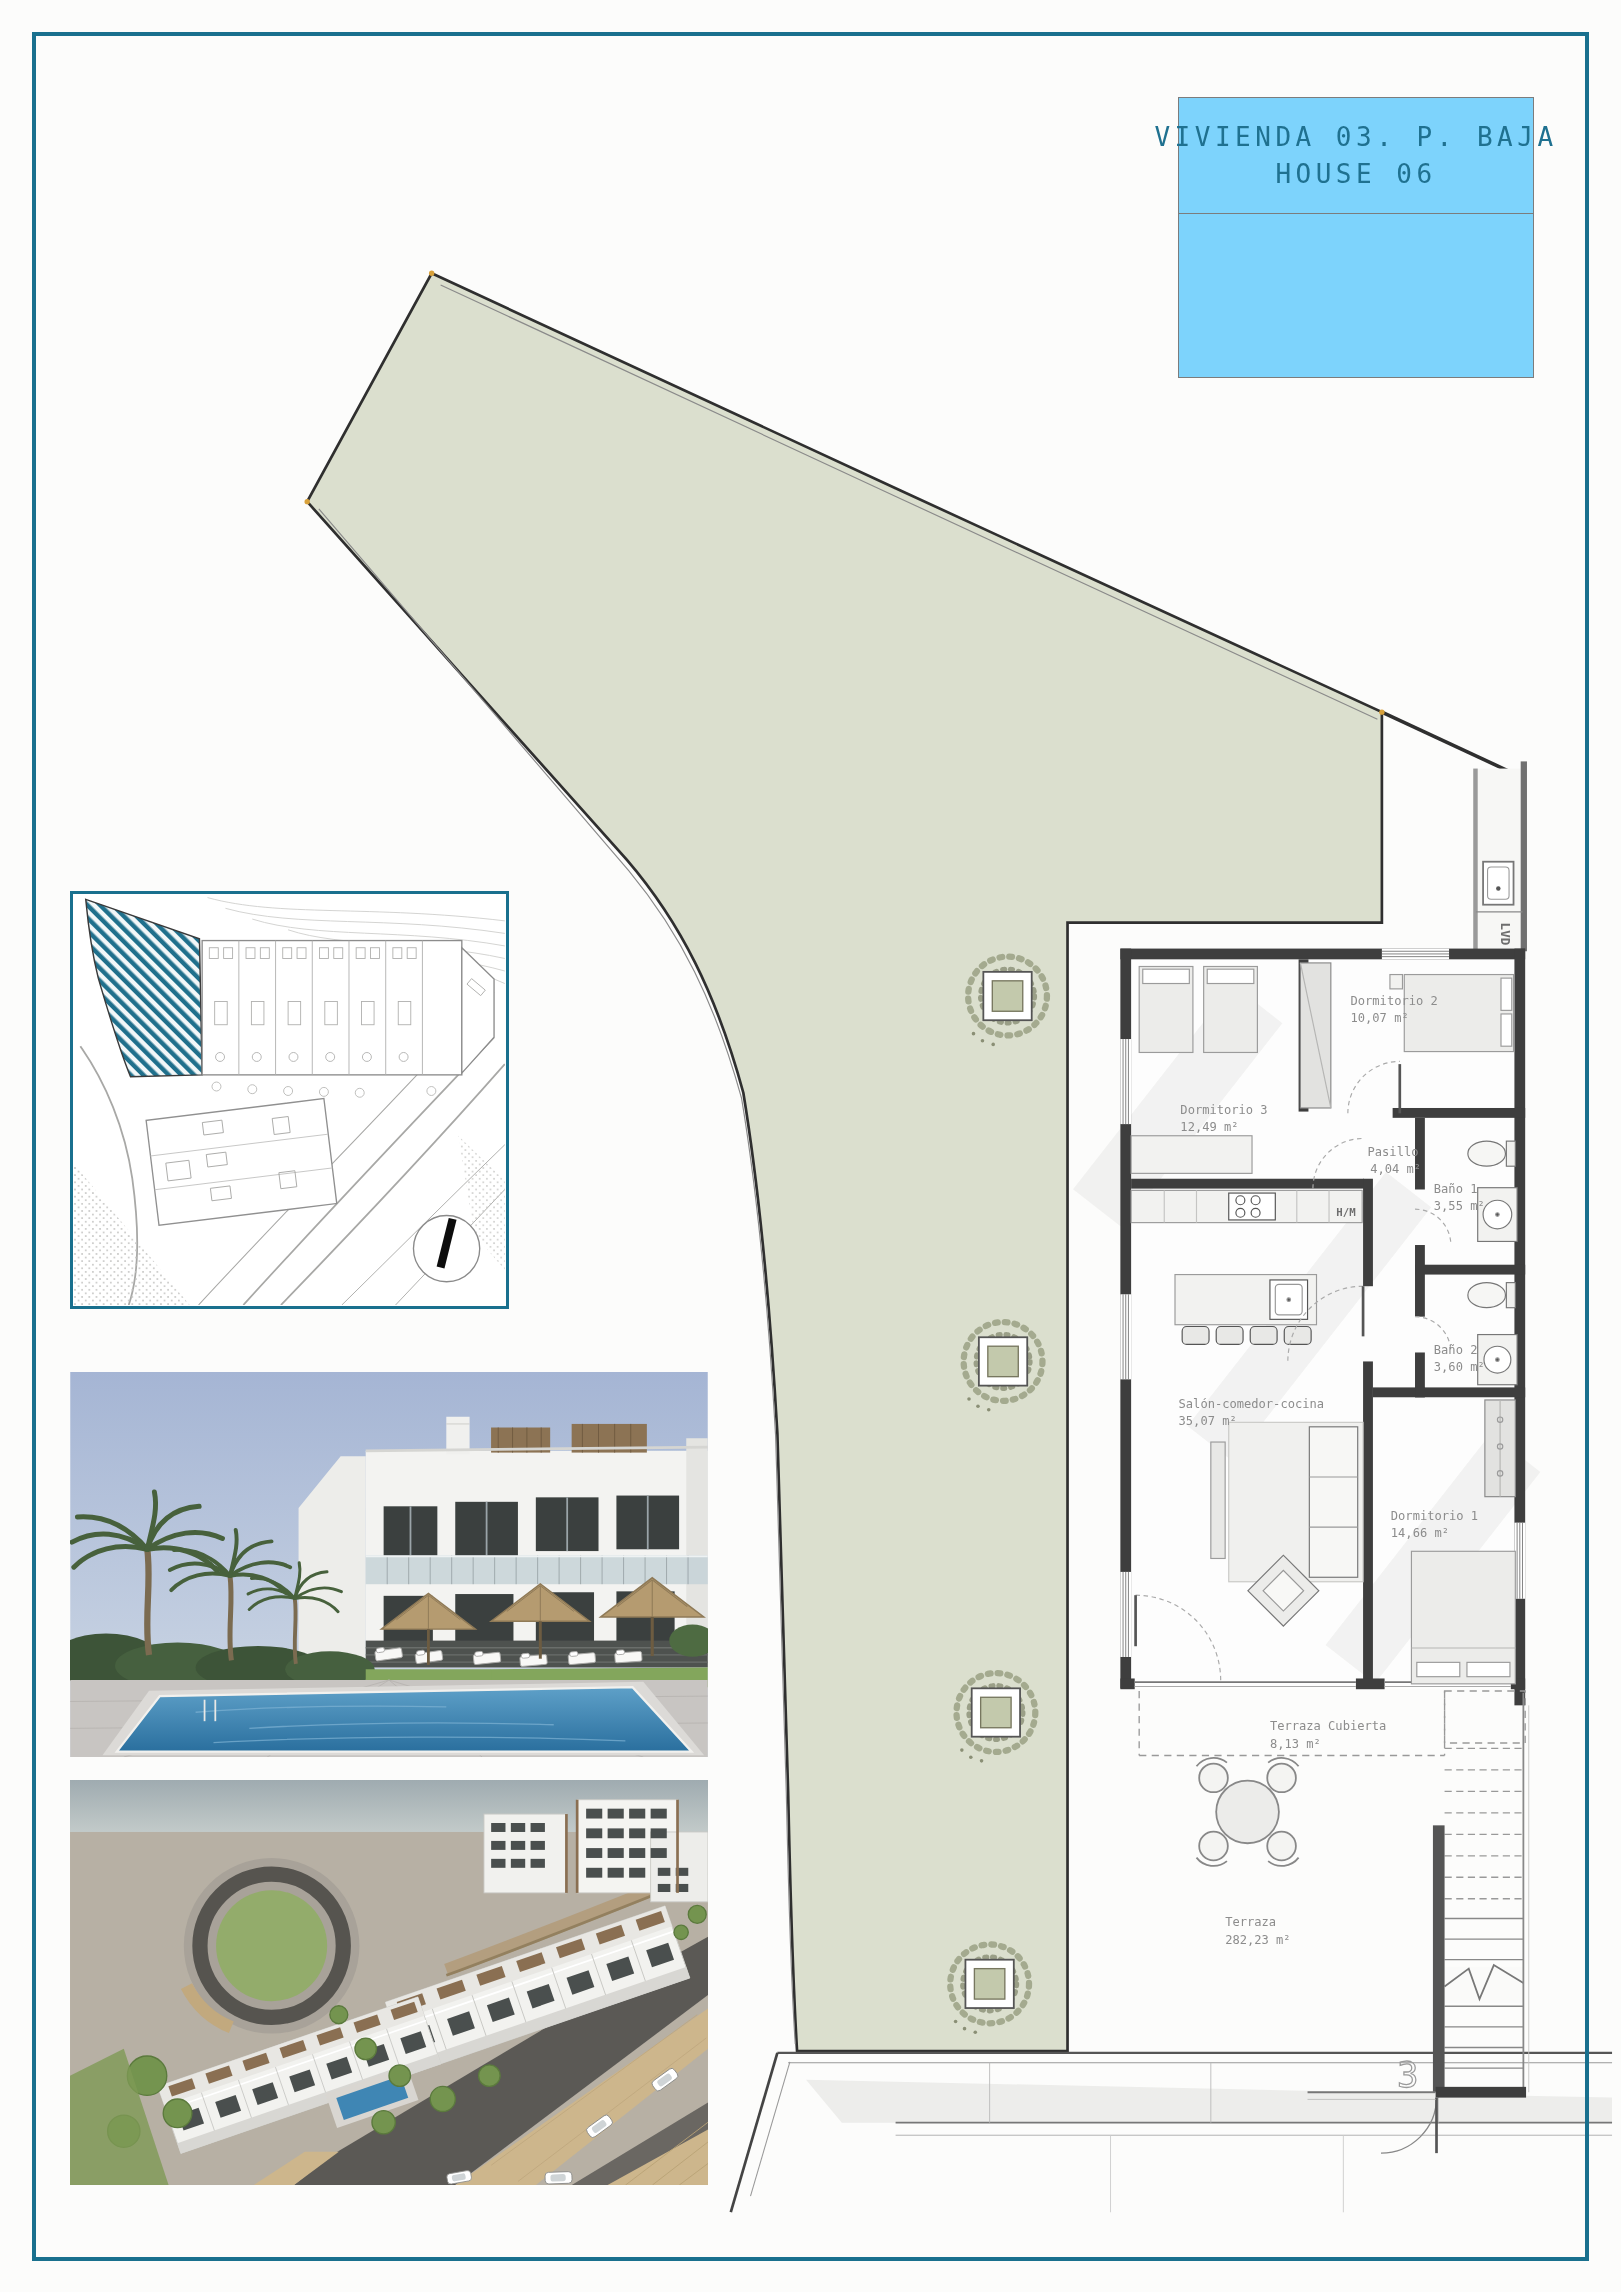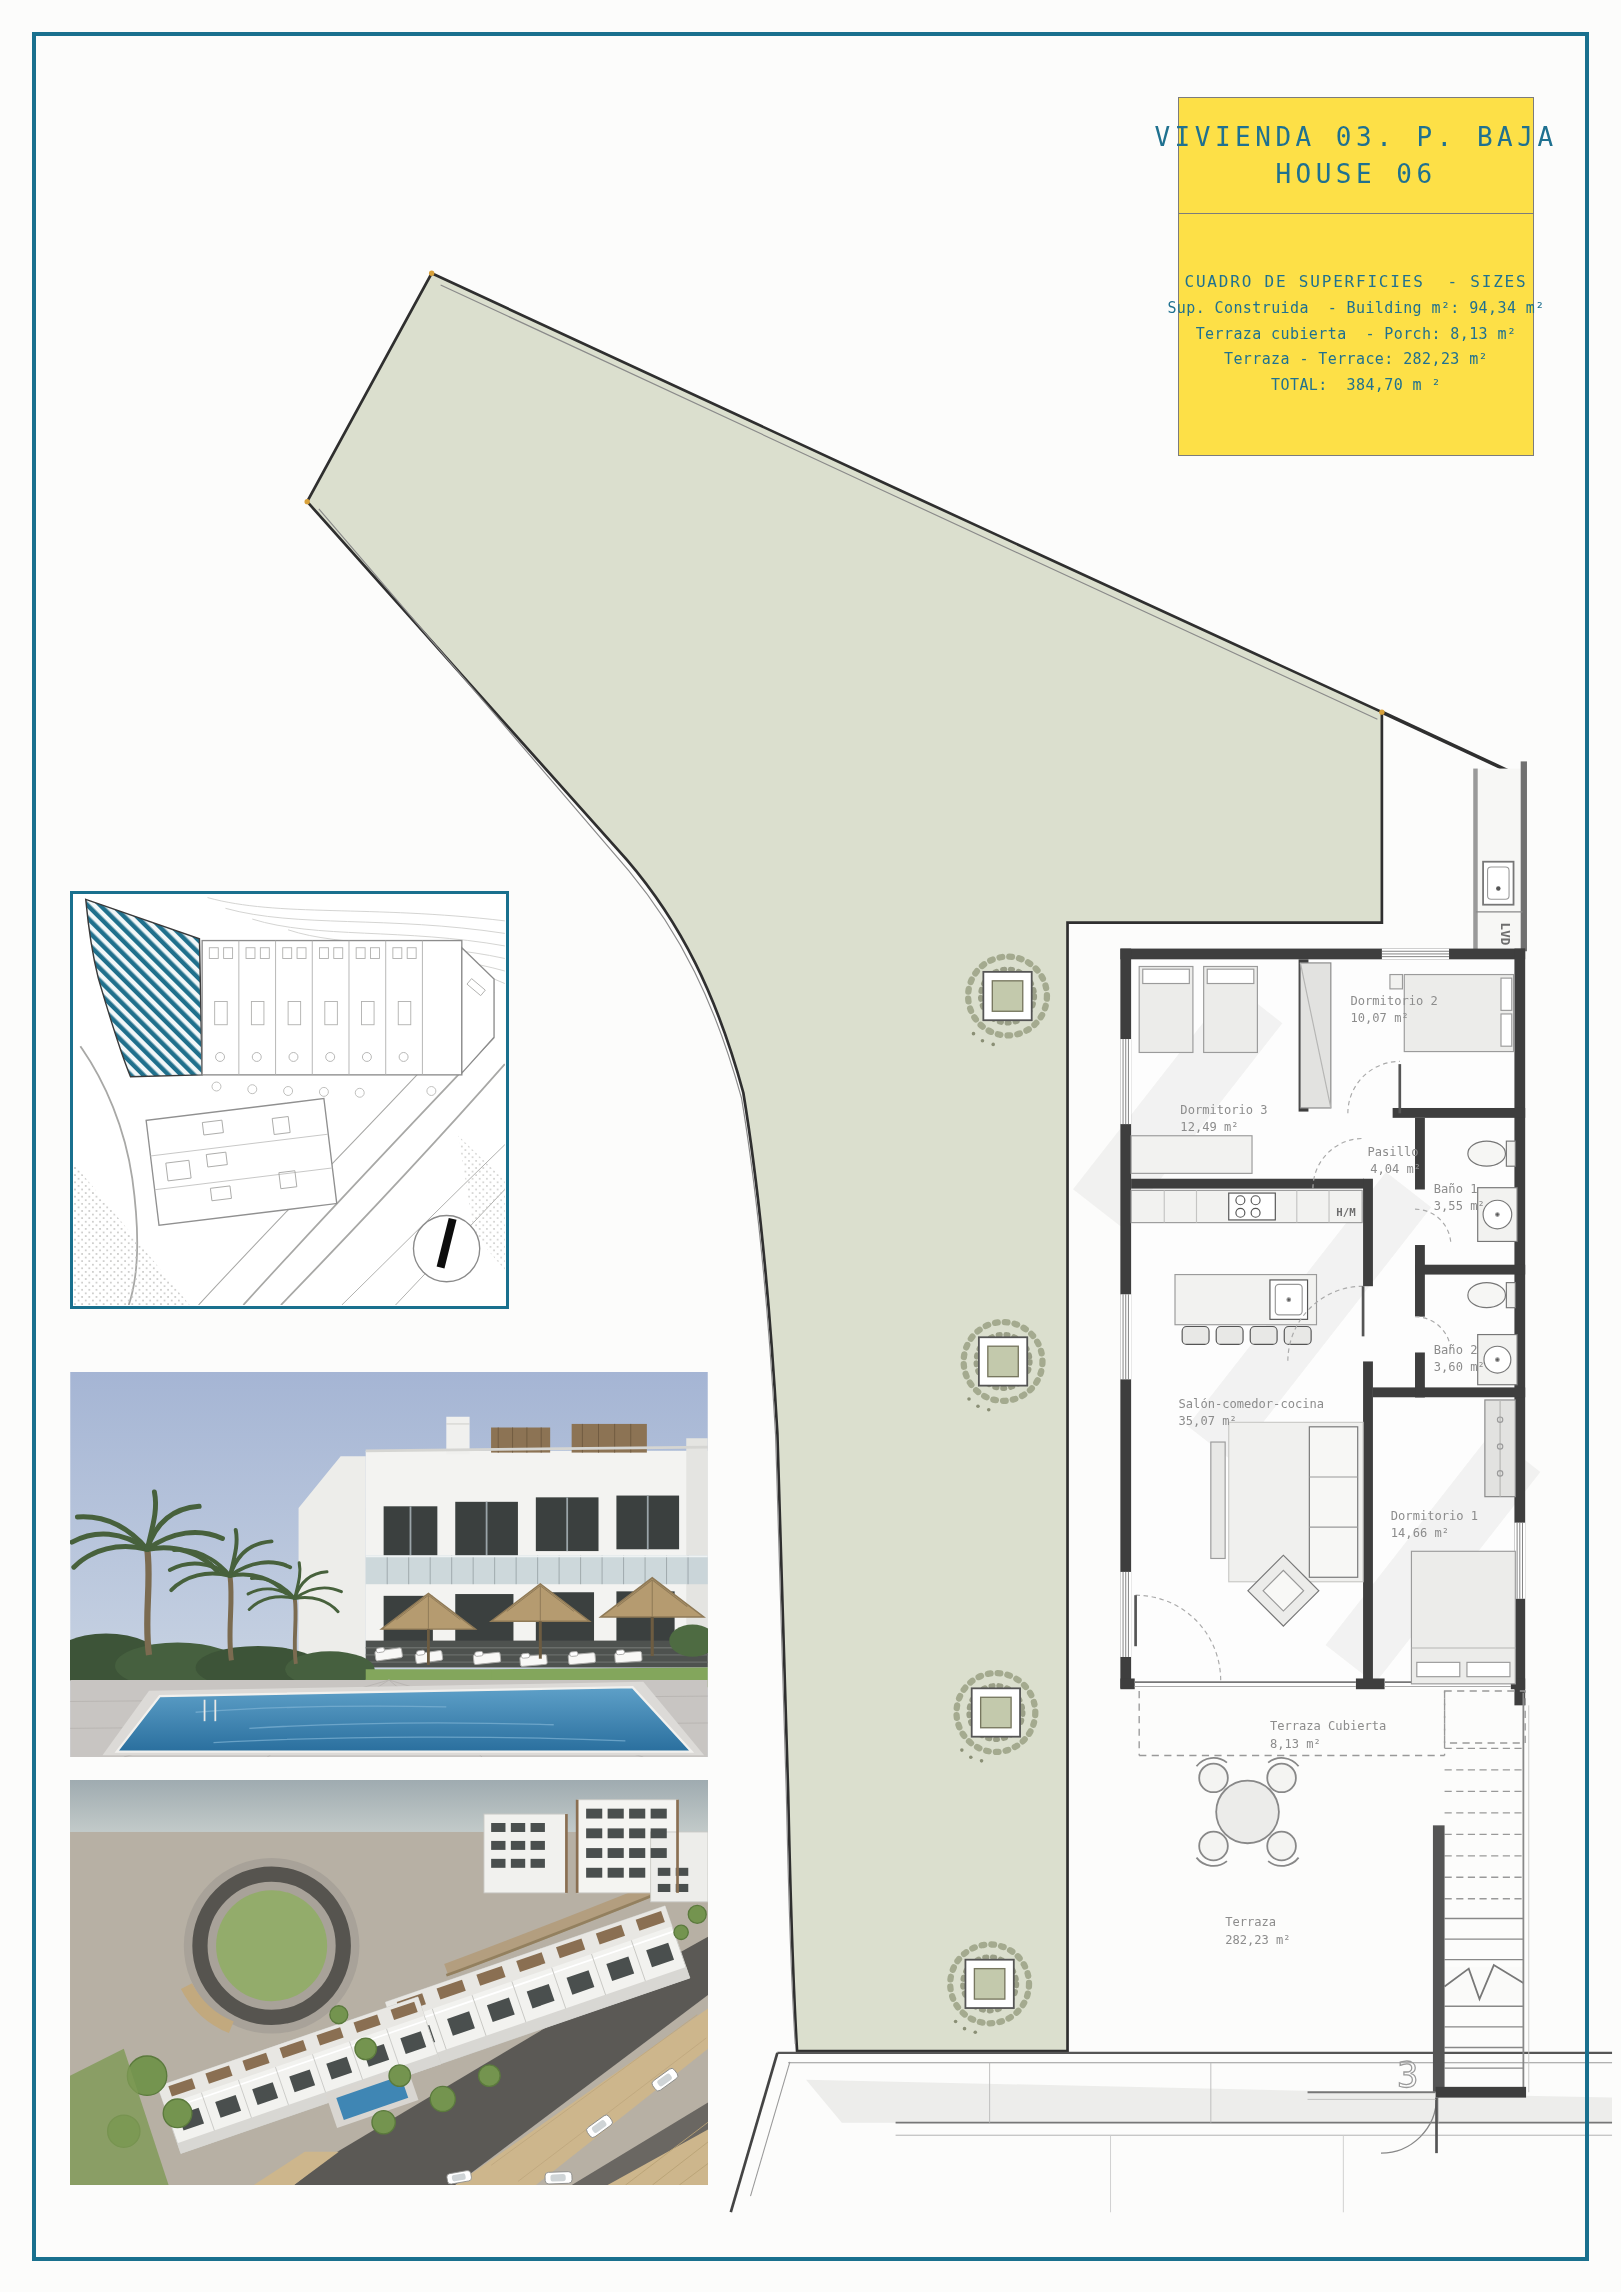--- a/index.html
+++ b/index.html
@@ -2,22 +2,22 @@
 <html style="font-size:14.3px"><head>
 <meta charset="utf-8">
 <style>
   html,body{margin:0;padding:0;background:#ffffff;}
   .sheet{position:relative;width:1621px;height:2293px;background:#fcfcfb;overflow:hidden;
          font-family:"DejaVu Sans Mono", monospace;}
   .sheet-border{position:absolute;left:32px;top:32px;right:32px;bottom:32px;
                 border:4.5px solid #19708e;pointer-events:none;}
   .layer{position:absolute;left:0;top:0;}
   
-  .title-box{position:absolute;left:1178px;top:97px;width:356px;height:359px;
-             border:1.8px solid #7c7c7c;background:#fde047;box-sizing:border-box;
+  .title-box{position:absolute;left:1178px;top:97px;width:356px;height:281px;
+             border:1.8px solid #7c7c7c;background:#7dd3fc;box-sizing:border-box;
              display:flex;flex-direction:column;}
   .tb-top{height:115px;border-bottom:1.8px solid #7c7c7c;display:flex;flex-direction:column;
           align-items:center;justify-content:center;gap:7.2px;}
   .tb-title{color:#1f7190;font-size:26px;letter-spacing:4.5px;white-space:pre;}
   .tb-bottom{flex:1;display:flex;flex-direction:column;align-items:center;justify-content:center;
              gap:2.7px;padding:5.4px 3.6px;}
   .tb-head{color:#1f7190;font-size:16px;letter-spacing:1.8px;white-space:pre;margin-bottom:3.6px;}
   .tb-line{color:#1f7190;font-size:15px;letter-spacing:0.4px;white-space:pre;line-height:23px;}
   
   .site-inset{position:absolute;left:70px;top:891px;width:439px;height:418px;
@@ -344,27 +344,20 @@
       <text x="1560" y="2330" font-size="40" fill="none" stroke="#9a9a9a" stroke-width="1.4">3</text>
     </g>
   </svg>
 
   <div class="sheet-border"></div>
 
   <div class="title-box">
     <div class="tb-top">
       <div class="tb-title">VIVIENDA 03. P. BAJA</div>
       <div class="tb-title">HOUSE 06</div>
-    </div>
-    <div class="tb-bottom">
-      <div class="tb-head">CUADRO DE SUPERFICIES  - SIZES</div>
-      <div class="tb-line">Sup. Construida  - Building m²: 94,34 m²</div>
-      <div class="tb-line">Terraza cubierta  - Porch: 8,13 m²</div>
-      <div class="tb-line">Terraza - Terrace: 282,23 m²</div>
-      <div class="tb-line">TOTAL:  384,70 m ²</div>
     </div>
   </div>
 
   <div class="site-inset">
     <svg width="432" height="411" viewBox="0 0 482 459">
       <defs>
         <pattern id="tealHatch" width="10" height="10" patternUnits="userSpaceOnUse" patternTransform="rotate(-45)">
           <rect width="10" height="10" fill="#f2f7f8"></rect>
           <rect width="5" height="10" fill="#20708c"></rect>
         </pattern>

